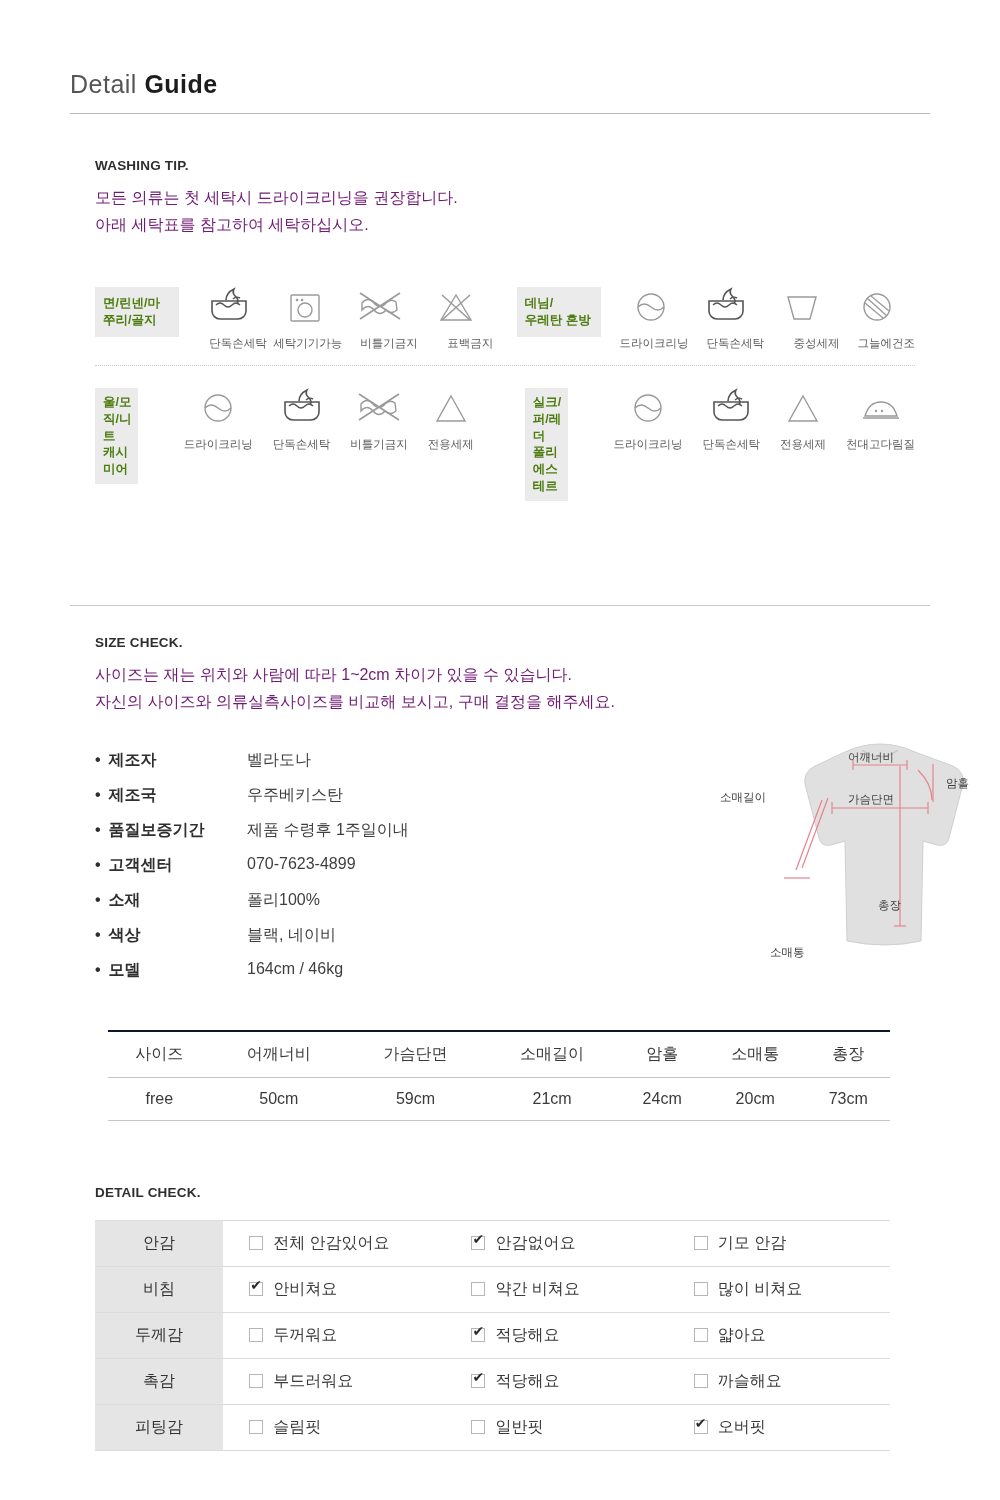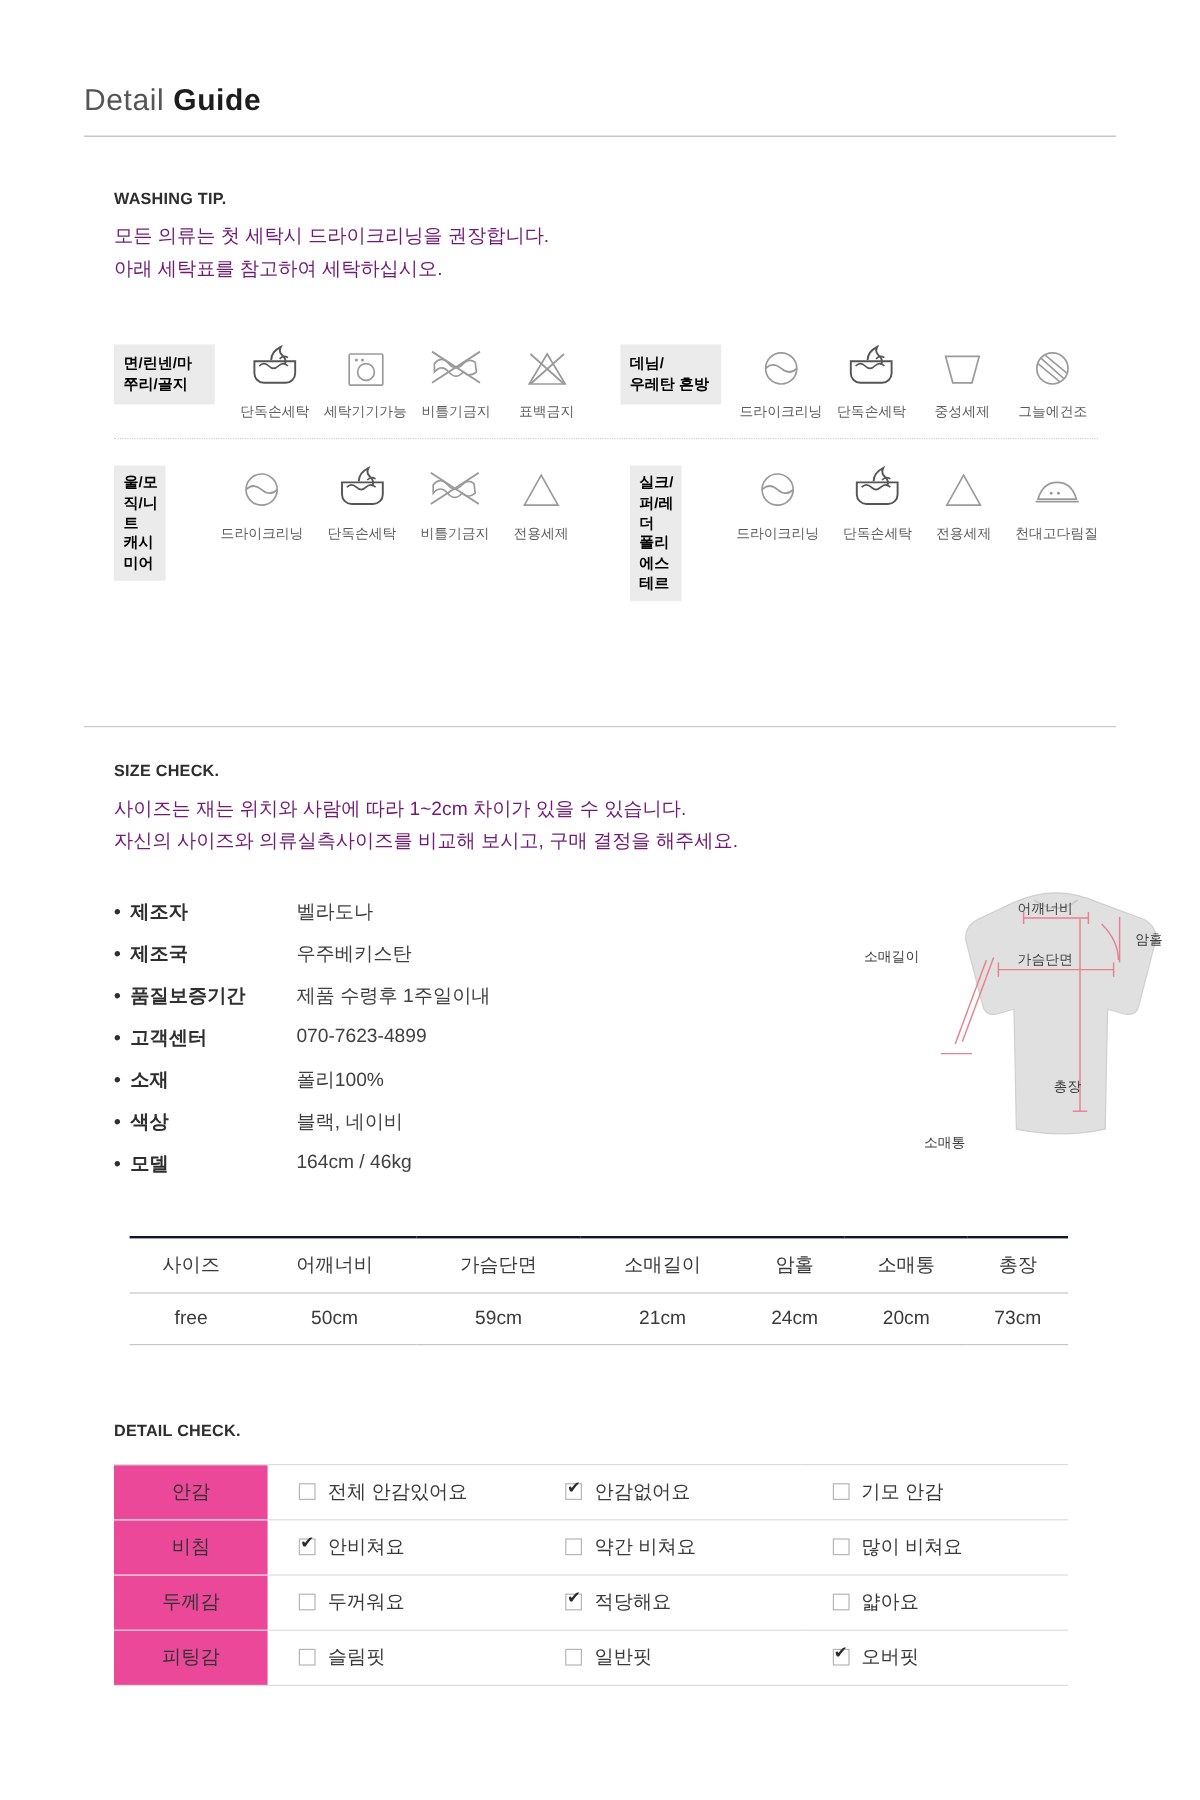--- a/index.html
+++ b/index.html
@@ -40,29 +40,29 @@
   .icon-rows { margin-top: 38px; }
   .icon-row {
     display: flex; align-items: flex-start;
     padding: 6px 0 14px 0;
   }
   .icon-row.divided { border-bottom: 1px dotted #cfcfcf; }
   .icon-row.second { padding-top: 18px; gap: 20px; }
   .cat-box {
     width: 86px; min-height: 50px;
     background: #ebebeb;
-    color: #000000;
+    color: #4d7c0f;
     font-size: 12.5px; font-weight: 700;
     display: flex; flex-direction: column; justify-content: center;
     padding: 6px 0 6px 8px;
     line-height: 1.35;
     margin-top: 4px;
   }
   .icon-cell {
-    width: 77px; text-align: center; font-family: Liberation Mono, monospace;
+    width: 77px; text-align: right; font-family: Liberation Mono, monospace;
   }
   .icon-cell .glyph {
     height: 48px; display: flex; align-items: center; justify-content: center;
   }
   .icon-cell .cap {
     font-size: 11.5px; color: #5c5c5c; margin-top: 5px; white-space: nowrap;
   }
   .gap-sm { width: 12px; }
   .gap-md { width: 24px; }
 
@@ -101,21 +101,21 @@
   .size-table tbody tr { border-bottom: 1px solid #c6c6c6; }
 
   
   .detailcheck { position: absolute; left: 95px; top: 1185px; width: 810px; }
   .dc-table {
     margin-top: 20px; width: 795px; border-collapse: collapse;
   }
   .dc-table tr { border-bottom: 1px solid #dcdcdc; }
   .dc-table tr:first-child { border-top: 1px solid #dcdcdc; }
   .dc-head {
-    width: 128px; background: #ec4899; text-align: center;
+    width: 128px; background: #e5e5e5; text-align: center;
     font-size: 16px; color: #333; padding: 12px 0;
   }
   .dc-cell { padding: 12px 0 12px 26px; font-size: 16px; color: #3a3a3a; width: 222px; }
   .cb {
     display: inline-block; width: 14px; height: 14px;
     border: 1px solid #b6b6b6; position: relative; vertical-align: -2px;
     margin-right: 10px; background: #fff;
   }
   .cb.on::after {
     content: "✔"; position: absolute; left: 0px; top: -5px;
@@ -467,20 +467,26 @@
           <td class="dc-cell"><span class="cb"></span><span>약간 비쳐요</span></td>
           <td class="dc-cell"><span class="cb"></span><span>많이 비쳐요</span></td>
         </tr>
         <tr>
           <td class="dc-head">두께감</td>
           <td class="dc-cell"><span class="cb"></span><span>두꺼워요</span></td>
           <td class="dc-cell"><span class="cb on"></span><span>적당해요</span></td>
           <td class="dc-cell"><span class="cb"></span><span>얇아요</span></td>
         </tr>
         <tr>
+          <td class="dc-head">촉감</td>
+          <td class="dc-cell"><span class="cb"></span><span>부드러워요</span></td>
+          <td class="dc-cell"><span class="cb on"></span><span>적당해요</span></td>
+          <td class="dc-cell"><span class="cb"></span><span>까슬해요</span></td>
+        </tr>
+        <tr>
           <td class="dc-head">피팅감</td>
           <td class="dc-cell"><span class="cb"></span><span>슬림핏</span></td>
           <td class="dc-cell"><span class="cb"></span><span>일반핏</span></td>
           <td class="dc-cell"><span class="cb on"></span><span>오버핏</span></td>
         </tr>
       </tbody>
     </table>
   </div>
 
 </div>

